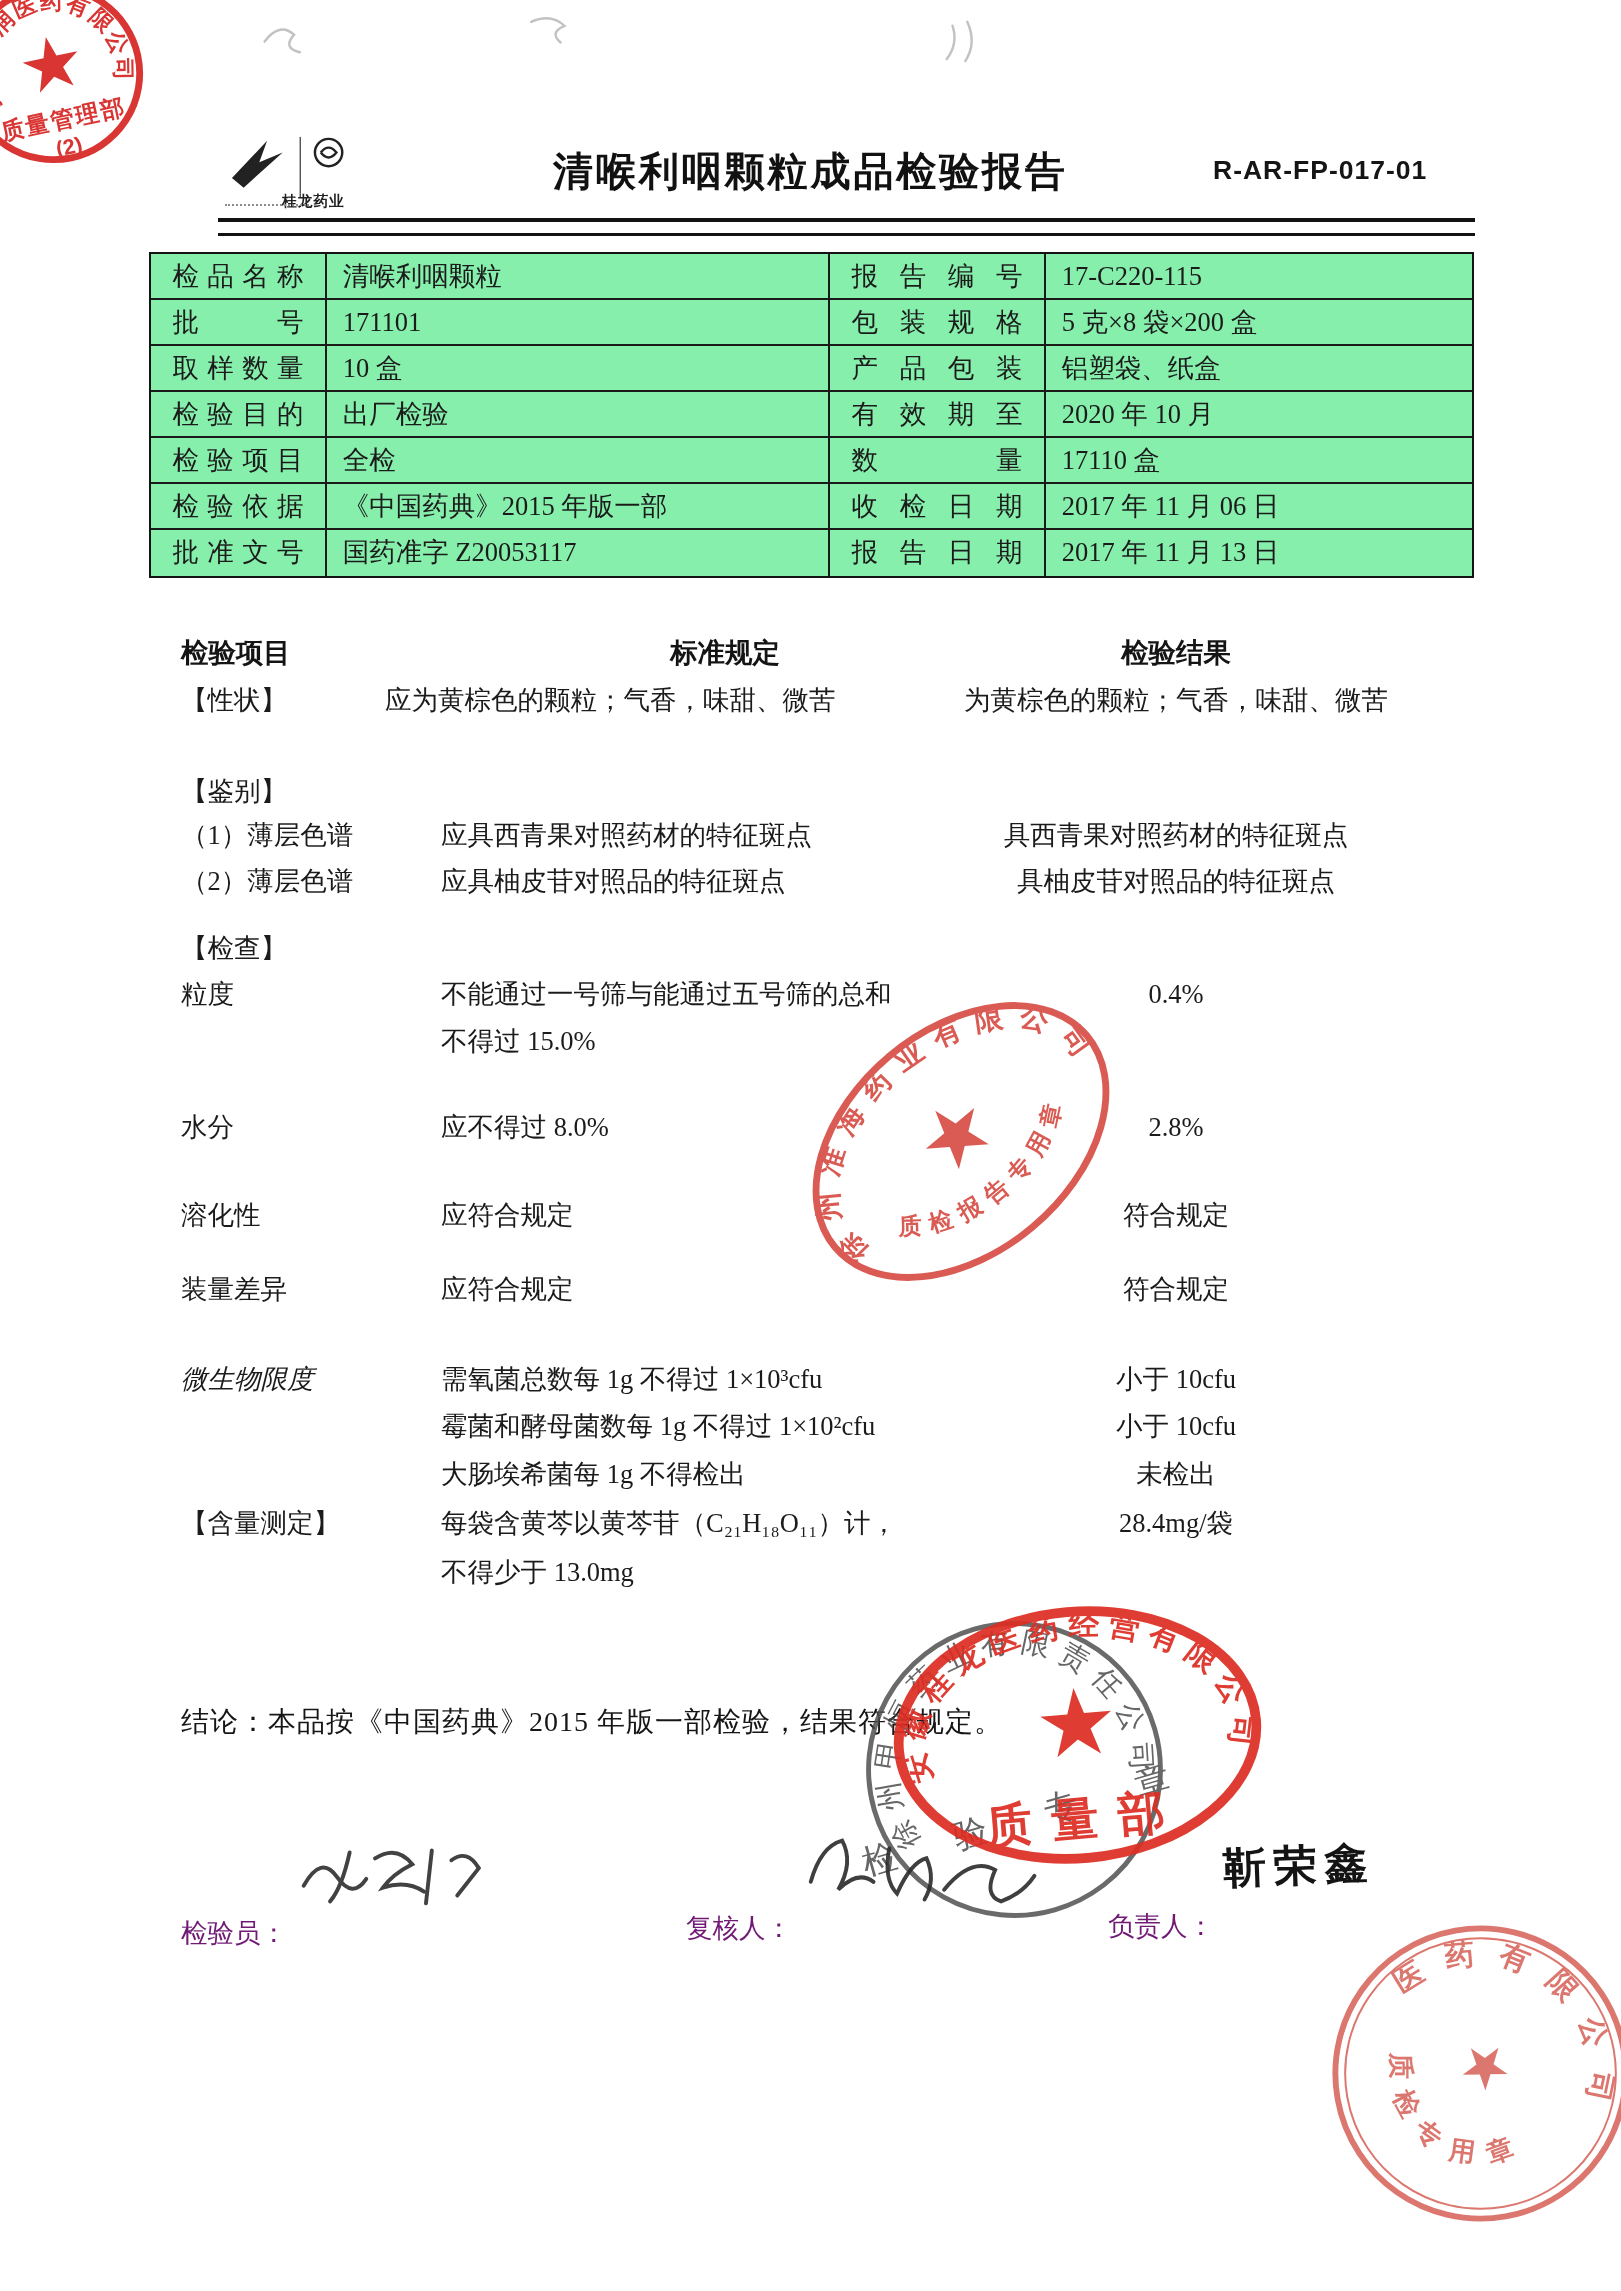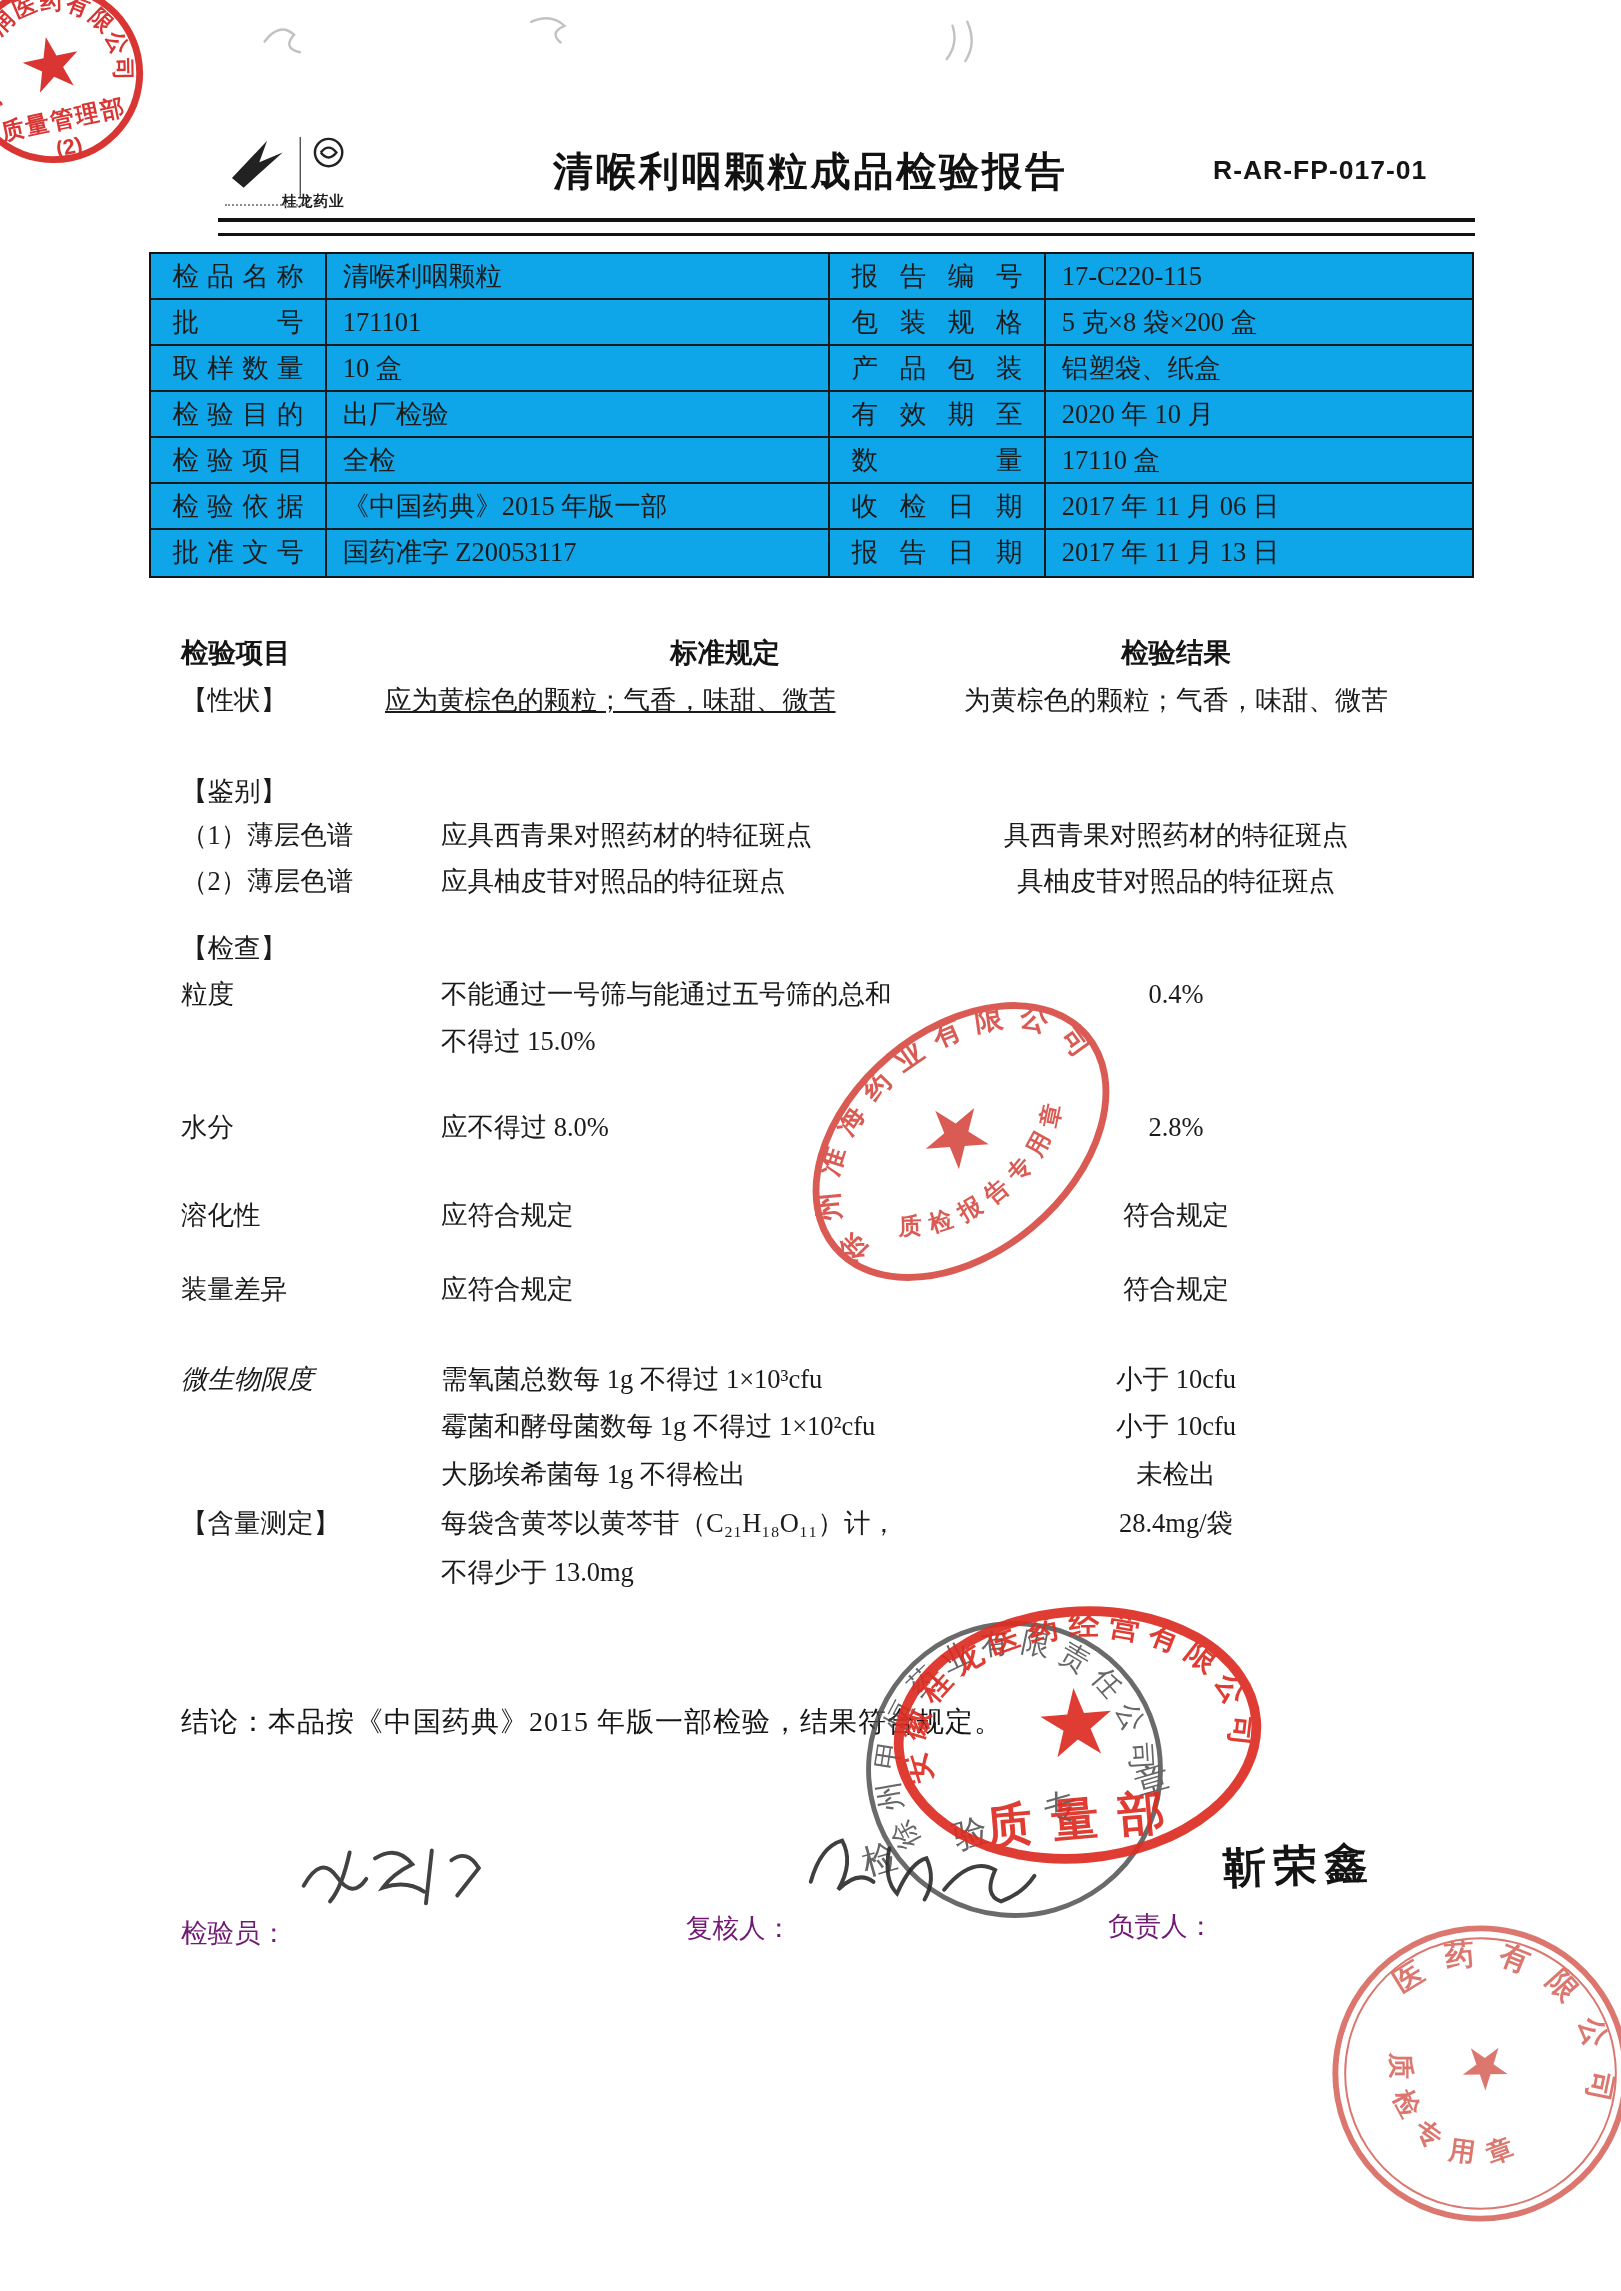--- a/index.html
+++ b/index.html
@@ -16,21 +16,21 @@
   .doc-code{left:1213px;top:155px;font-family:"Liberation Sans","DejaVu Sans",sans-serif;
             font-size:26.5px;font-weight:bold;color:#151515;letter-spacing:1px;}
   .double-rule{left:218px;top:218px;width:1257px;height:10.8px;
                border-top:4.9px solid #121212;border-bottom:3.9px solid #121212;}
   .logo-tagline{width:84px;height:0;border-bottom:2px dotted #8c8c8c;}
   .brand-text{font-family:"Liberation Sans","DejaVu Sans",sans-serif;
               font-size:14.7px;font-weight:bold;color:#222;letter-spacing:1px;}
   
   .info-table{left:149px;top:252px;width:1321px;
               display:grid;grid-template-columns:176px 503px 216px 426px;
-              grid-auto-rows:46px;border:2.9px solid #131313;background:#0ea5e9;}
+              grid-auto-rows:46px;border:2.9px solid #131313;background:#86efac;}
   .itc{border-right:2px solid #1a1a1a;border-bottom:2px solid #1a1a1a;
        font-size:26.5px;line-height:44px;white-space:nowrap;overflow:hidden;}
   .itc:nth-child(4n){border-right:none;}
   .itc:nth-child(n+25){border-bottom:none;}
   .lab{text-align:justify;text-align-last:justify;padding:0 21.6px;}
   .val{padding:0 15.7px;}
   
   .res-head{font-family:"Liberation Sans","DejaVu Sans",sans-serif;
             font-size:27.4px;font-weight:bold;color:#141414;}
   .res-item,.res-std,.res-res{font-size:26.5px;line-height:39px;white-space:nowrap;color:#1b1b1b;}
@@ -102,21 +102,21 @@
       <div class="itc lab">报 告 日 期</div>
       <div class="itc val">2017 年 11 月 13 日</div>
     </div>
 
   <div class="abs res-head" style="left:181px;top:635px;">检验项目</div>
   <div class="abs res-head" style="left:441px;top:635px;width:568px;text-align:center;">标准规定</div>
   <div class="abs res-head" style="left:921px;top:635px;width:510px;text-align:center;">检验结果</div>
 
   <div>
       <div class="abs res-item" style="left: 181px; top: 681px; width: 255px;">【性状】</div>
-      <div class="abs res-std" style="left: 385px; top: 681px; width: 627px; text-decoration: underline;">应为黄棕色的颗粒；气香，味甜、微苦</div>
+      <div class="abs res-std" style="left: 385px; top: 681px; width: 627px;">应为黄棕色的颗粒；气香，味甜、微苦</div>
       <div class="abs res-res" style="left: 921px; top: 681px; width: 510px;">为黄棕色的颗粒；气香，味甜、微苦</div>
       <div class="abs res-item" style="left: 181px; top: 772px; width: 255px;">【鉴别】</div>
       <div class="abs res-item" style="left: 181px; top: 816px; width: 255px;">（1）薄层色谱</div>
       <div class="abs res-std" style="left: 441px; top: 816px; width: 627px;">应具西青果对照药材的特征斑点</div>
       <div class="abs res-res" style="left: 921px; top: 816px; width: 510px;">具西青果对照药材的特征斑点</div>
       <div class="abs res-item" style="left: 181px; top: 862px; width: 255px;">（2）薄层色谱</div>
       <div class="abs res-std" style="left: 441px; top: 862px; width: 627px;">应具柚皮苷对照品的特征斑点</div>
       <div class="abs res-res" style="left: 921px; top: 862px; width: 510px;">具柚皮苷对照品的特征斑点</div>
       <div class="abs res-item" style="left: 181px; top: 929px; width: 255px;">【检查】</div>
       <div class="abs res-item" style="left: 181px; top: 975px; width: 255px;">粒度</div>

